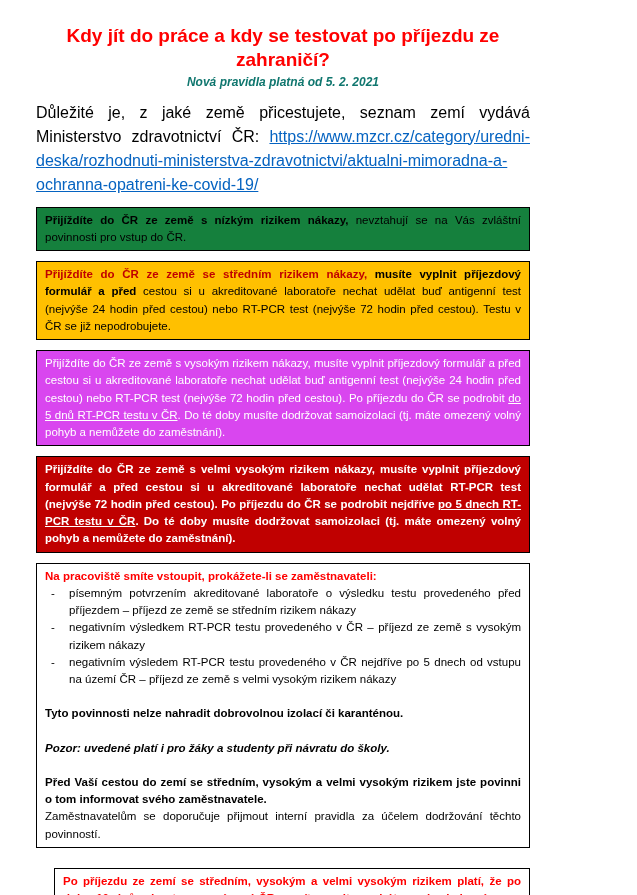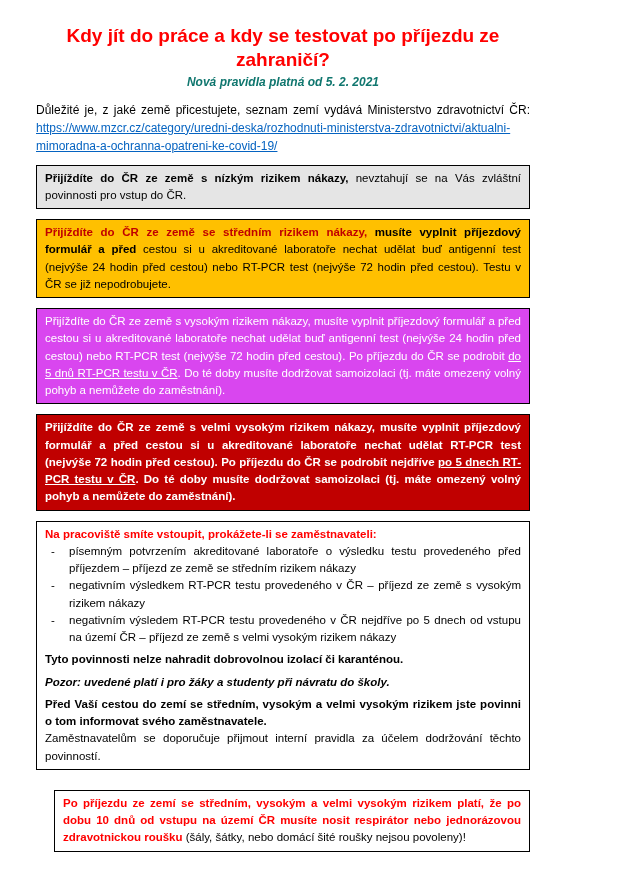--- a/index.html
+++ b/index.html
@@ -4,39 +4,39 @@
 <style>
   html,body{margin:0;padding:0;}
   body{
     width:637px;height:895px;overflow:hidden;background:#ffffff;
     font-family:"Liberation Sans",sans-serif;color:#000;
   }
   .page{box-sizing:border-box;width:566px;height:895px;padding:24px 36px 0 36px;}
   .title{font-size:19px;font-weight:700;color:#FF0000;text-align:center;line-height:1.25;}
   .subtitle{font-size:12px;font-weight:700;font-style:italic;color:#0f766e;text-align:center;margin-top:3px;}
   .applies{font-size:11.5px;font-weight:700;text-decoration:underline;margin-top:25px;}
-  .intro{font-size:12px;line-height:1.5;text-align:justify;margin:12px 0 0 0;}
+  .intro{font-size:16px;line-height:1.5;text-align:justify;margin:12px 0 0 0;}
   .link{color:#0563C1;text-decoration:underline;word-break:break-word;cursor:pointer;}
   .box{
     box-sizing:border-box;border:1px solid #000;background:#fff;
     padding:4px 8px;font-size:11.5px;line-height:1.5;text-align:justify;margin-top:10px;
   }
-  .box.green{background:#e5e5e5;}
+  .box.green{background:#15803d;}
   .box.amber{background:#FFC000;}
   .box.red{background:#d946ef;color:#fff;font-weight:400;}
   .box.darkred{background:#C00000;color:#fff;font-weight:700;}
   .bold{font-weight:700;}
   .darkred-text{color:#C00000;}
   .red-text{color:#FF0000;}
   .ul{text-decoration:underline;}
   .wp-heading{color:#FF0000;font-weight:700;}
   .bullet{display:flex;}
   .bullet .dash{flex:0 0 24px;padding-left:6px;box-sizing:border-box;}
   .bullet .btext{flex:1;text-align:justify;}
-  .gap{margin-top:5px;}
+  .gap{margin-top:17px;}
   .mask-box{margin-top:20px;margin-left:18px;}
 </style>
 </head>
 <body>
 
 <div class="page">
 
   <div class="title">Kdy jít do práce a kdy se testovat po příjezdu ze zahraničí?</div>
   <div class="subtitle">Nová pravidla platná od 5. 2. 2021</div>
 

